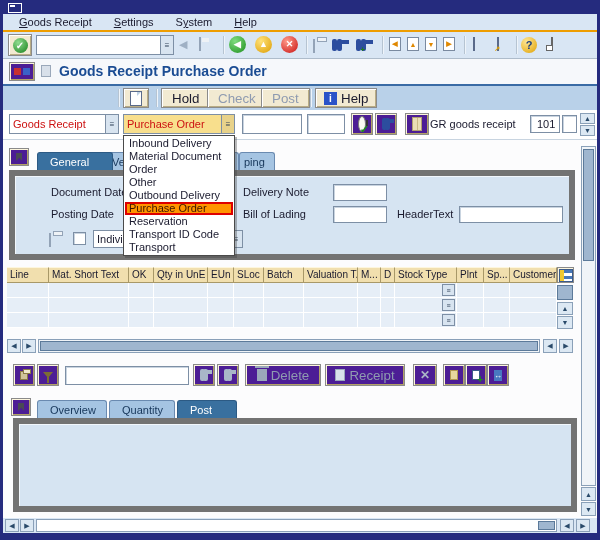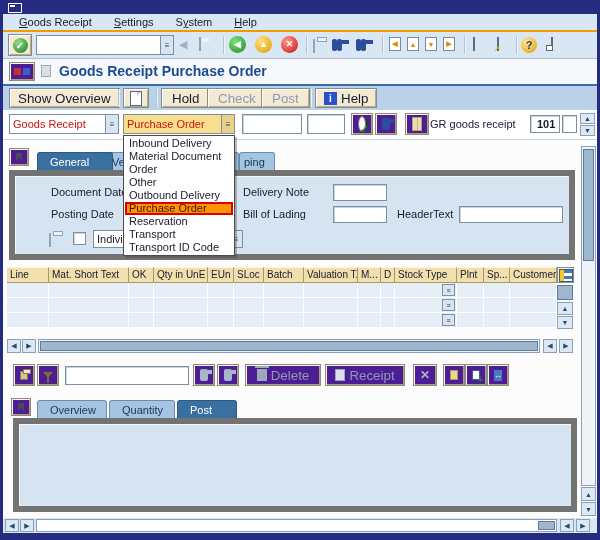--- a/index.html
+++ b/index.html
@@ -166,21 +166,20 @@
     <span class="abs btn tan" style="left:6px;top:3px;width:26px;height:19px;">
       <span style="width:7px;height:7px;background:#c83030;display:inline-block;"></span>
           <span style="width:7px;height:7px;background:#3a62c8;display:inline-block;margin-left:-2px;"></span>
     </span>
     <span class="abs doc-ic" style="left:38px;top:6px;"></span>
     <span class="abs apptitle" style="left:56px;top:4px;">Goods Receipt Purchase Order</span>
   </div>
   <div class="blueline"></div>
 
   <div class="apptoolbar">
-    <button class="abs btn" style="left:6px;top:2px;height:20px;padding:0 8px;">Show Overview</button>
     <span class="abs vsep" style="left:112px;top:3px;"></span>
     <button class="abs btn" style="left:120px;top:2px;width:26px;height:20px;">
           <span class="newdoc-ic"></span>
         </button>
     <span class="abs vsep" style="left:150px;top:3px;"></span>
     <button class="abs btn" style="left:158px;top:2px;height:20px;padding:0 10px;">Hold</button>
     <button class="abs btn disabled" style="left:204px;top:2px;height:20px;padding:0 10px;">Check</button>
     <button class="abs btn disabled" style="left:258px;top:2px;height:20px;padding:0 10px;">Post</button>
     <span class="abs vsep" style="left:304px;top:3px;"></span>
     <button class="abs btn" style="left:312px;top:2px;height:20px;padding:0 8px;">
@@ -205,21 +204,21 @@
         </button>
     <button class="abs btn tan" style="left:372px;top:3px;width:22px;height:22px;">
           <span class="binocs">
             <span class="bridge"></span>
           </span>
         </button>
     <button class="abs btn tan disabled" style="left:402px;top:3px;width:24px;height:22px;">
           <span class="gridico"></span>
         </button>
     <span class="abs lbl" style="left:427px;top:8px;">GR goods receipt</span>
-    <div class="abs input" style="left:527px;top:5px;width:30px;height:18px;padding:2px 0 0 6px;font-weight:bold;"><span>101</span></div>
+    <div class="abs input" style="left:527px;top:5px;width:30px;height:18px;padding:2px 0 0 6px;"><span>101</span></div>
     <div class="abs input" style="left:559px;top:5px;width:15px;height:18px;"><span></span></div>
     <div class="abs sbbtn spin" style="left:577px;top:3px;">▲</div>
     <div class="abs sbbtn spin" style="left:577px;top:15px;">▼</div>
   </div>
 
   <div class="main">
 
     <div class="abs" style="left:4px;top:6px;width:570px;height:114px;">
       <button class="abs btn tan collapse-btn" style="left:2px;top:2px;">
             <span class="flagico"></span>
@@ -400,18 +399,18 @@
   </div>
 
   <div class="ddlist" id="ddlist">
         <div class="dd-item">Inbound Delivery</div>
         <div class="dd-item">Material Document</div>
         <div class="dd-item">Order</div>
         <div class="dd-item">Other</div>
         <div class="dd-item">Outbound Delivery</div>
         <div class="dd-item sel">Purchase Order</div>
         <div class="dd-item">Reservation</div>
+        <div class="dd-item">Transport ID Code</div>
         <div class="dd-item">Transport</div>
-        <div class="dd-item">Transport ID Code</div>
       </div>
 
 </div>
 </div>
 
 </body></html>

